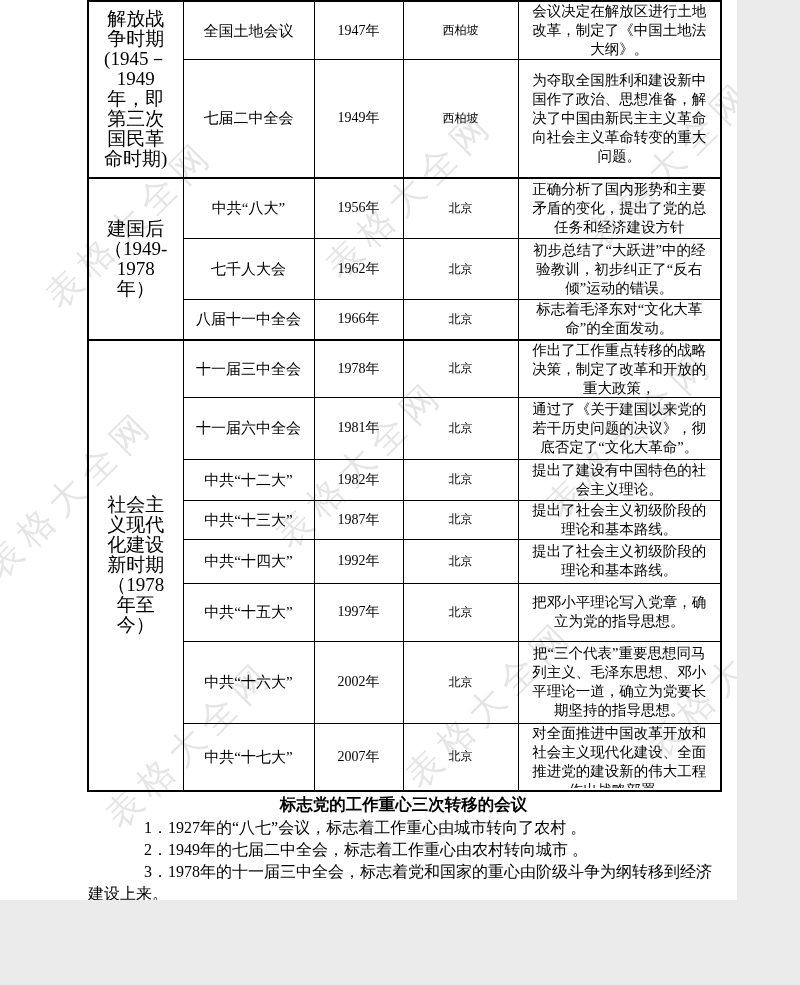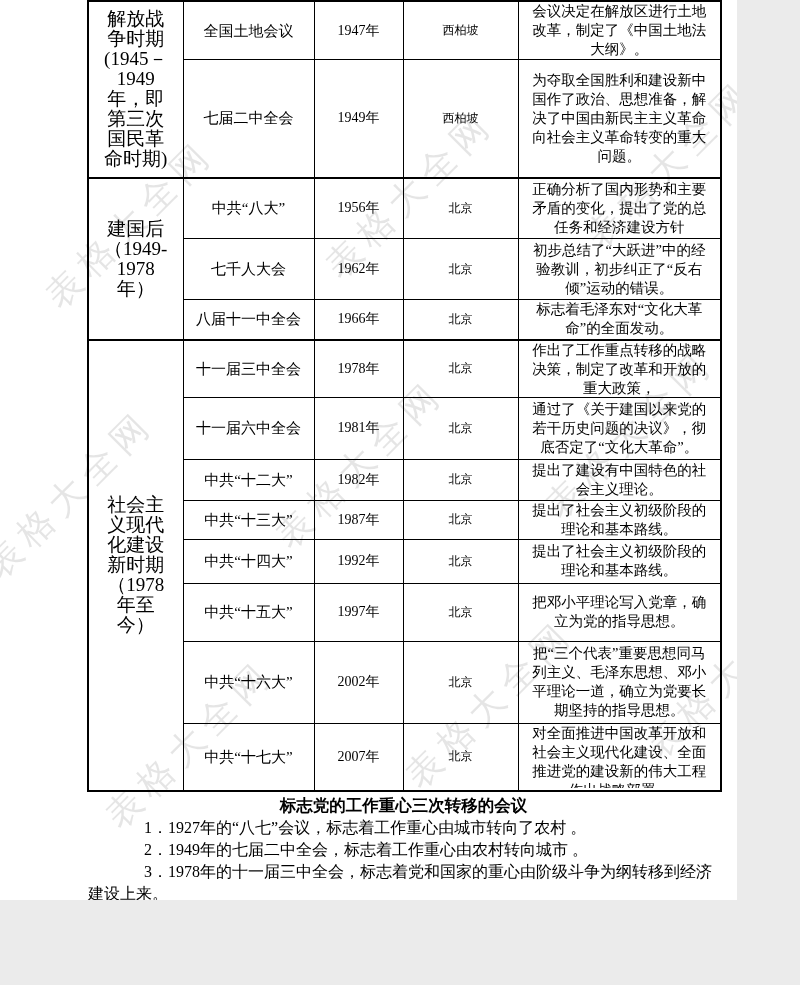--- a/index.html
+++ b/index.html
@@ -48,20 +48,21 @@
   td.c-place{font-size:12px;}
   td.c-sig{font-size:14.5px;line-height:19px;}
   .clip{overflow:hidden;margin:0 auto;}
   .note-title{
     margin:4px 0 1px 87px;
     width:633px;
     text-align:center;
     font-weight:bold;
     font-size:16.5px;
     line-height:20px;
+    font-family:Liberation Mono, monospace;
   }
   .note-items{margin:0;}
   .note-items p{
     margin:0 0 0 88px;
     width:632px;
     font-size:16px;
     line-height:22px;
     text-indent:56px;
   }
 </style>

